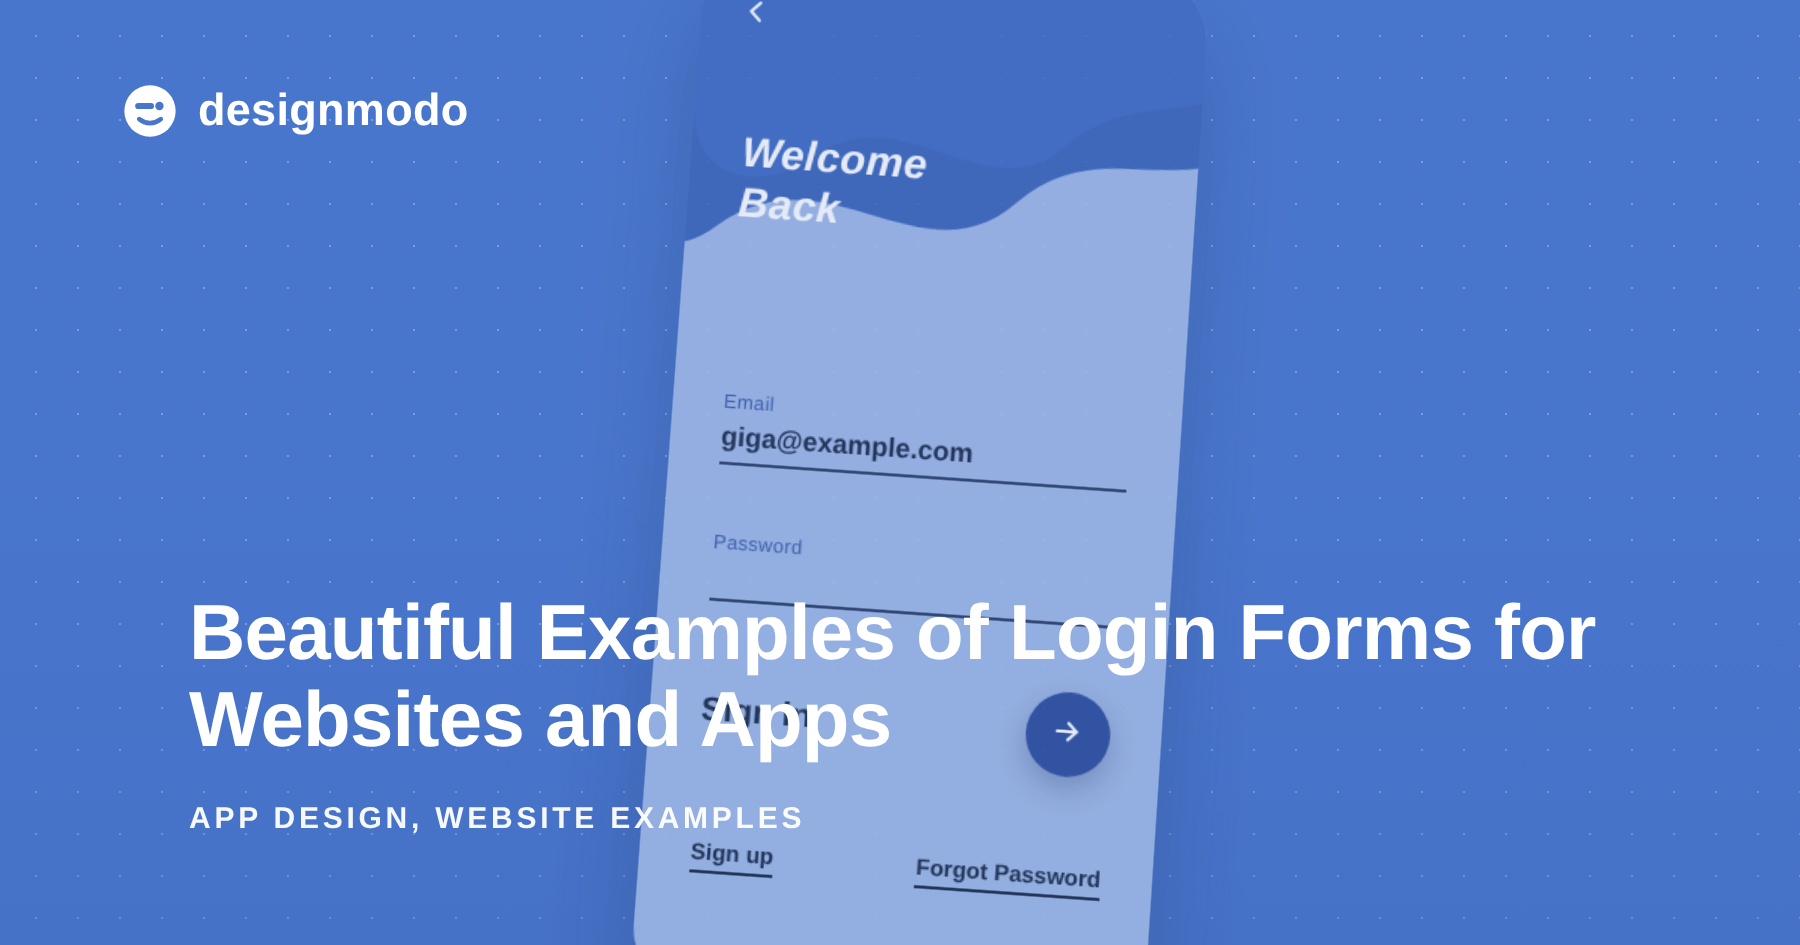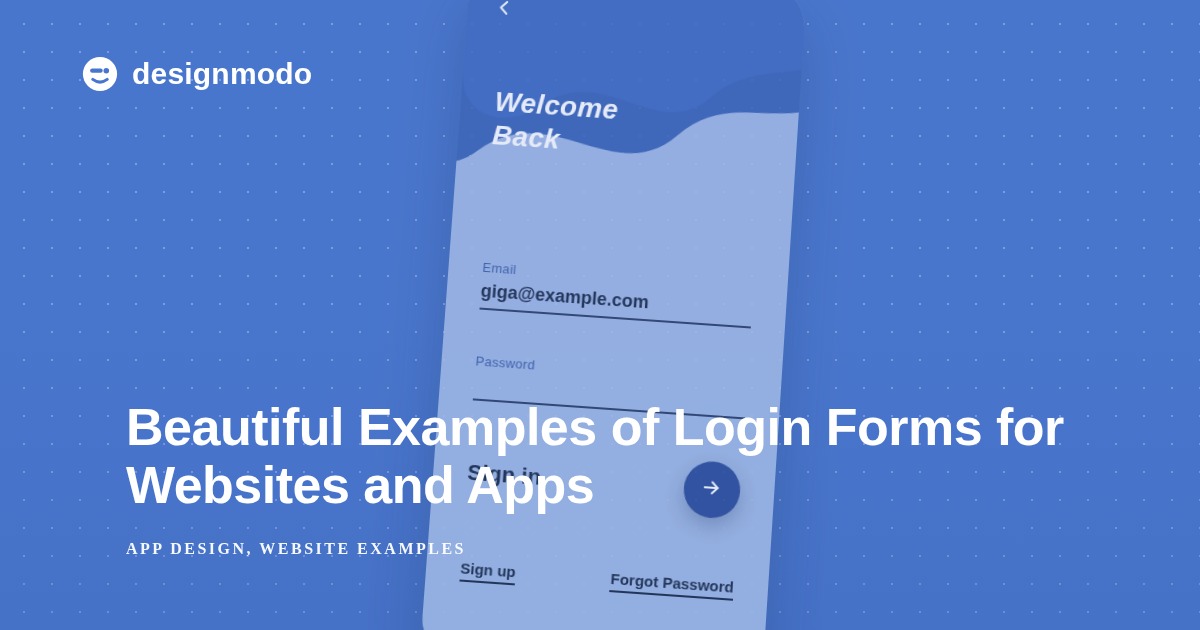--- a/index.html
+++ b/index.html
@@ -47,25 +47,24 @@
   }
   .headline {
     font-size: 52px;
     line-height: 1.12;
     font-weight: 800;
     letter-spacing: -0.5px;
     margin-bottom: 26px;
     max-width: 1000px;
   }
   .kicker {
-    font-size: 16px;
+    font-size: 20px;
     letter-spacing: 2.5px;
     font-weight: 600;
     opacity: 0.95;
-    font-family: Liberation Serif, serif;
   }
   
   .mock-wrap {
     position: absolute;
     left: 50%;
     top: 0;
     transform: translateX(-50%);
     width: 420px;
     height: 630px;
     z-index: 10;

